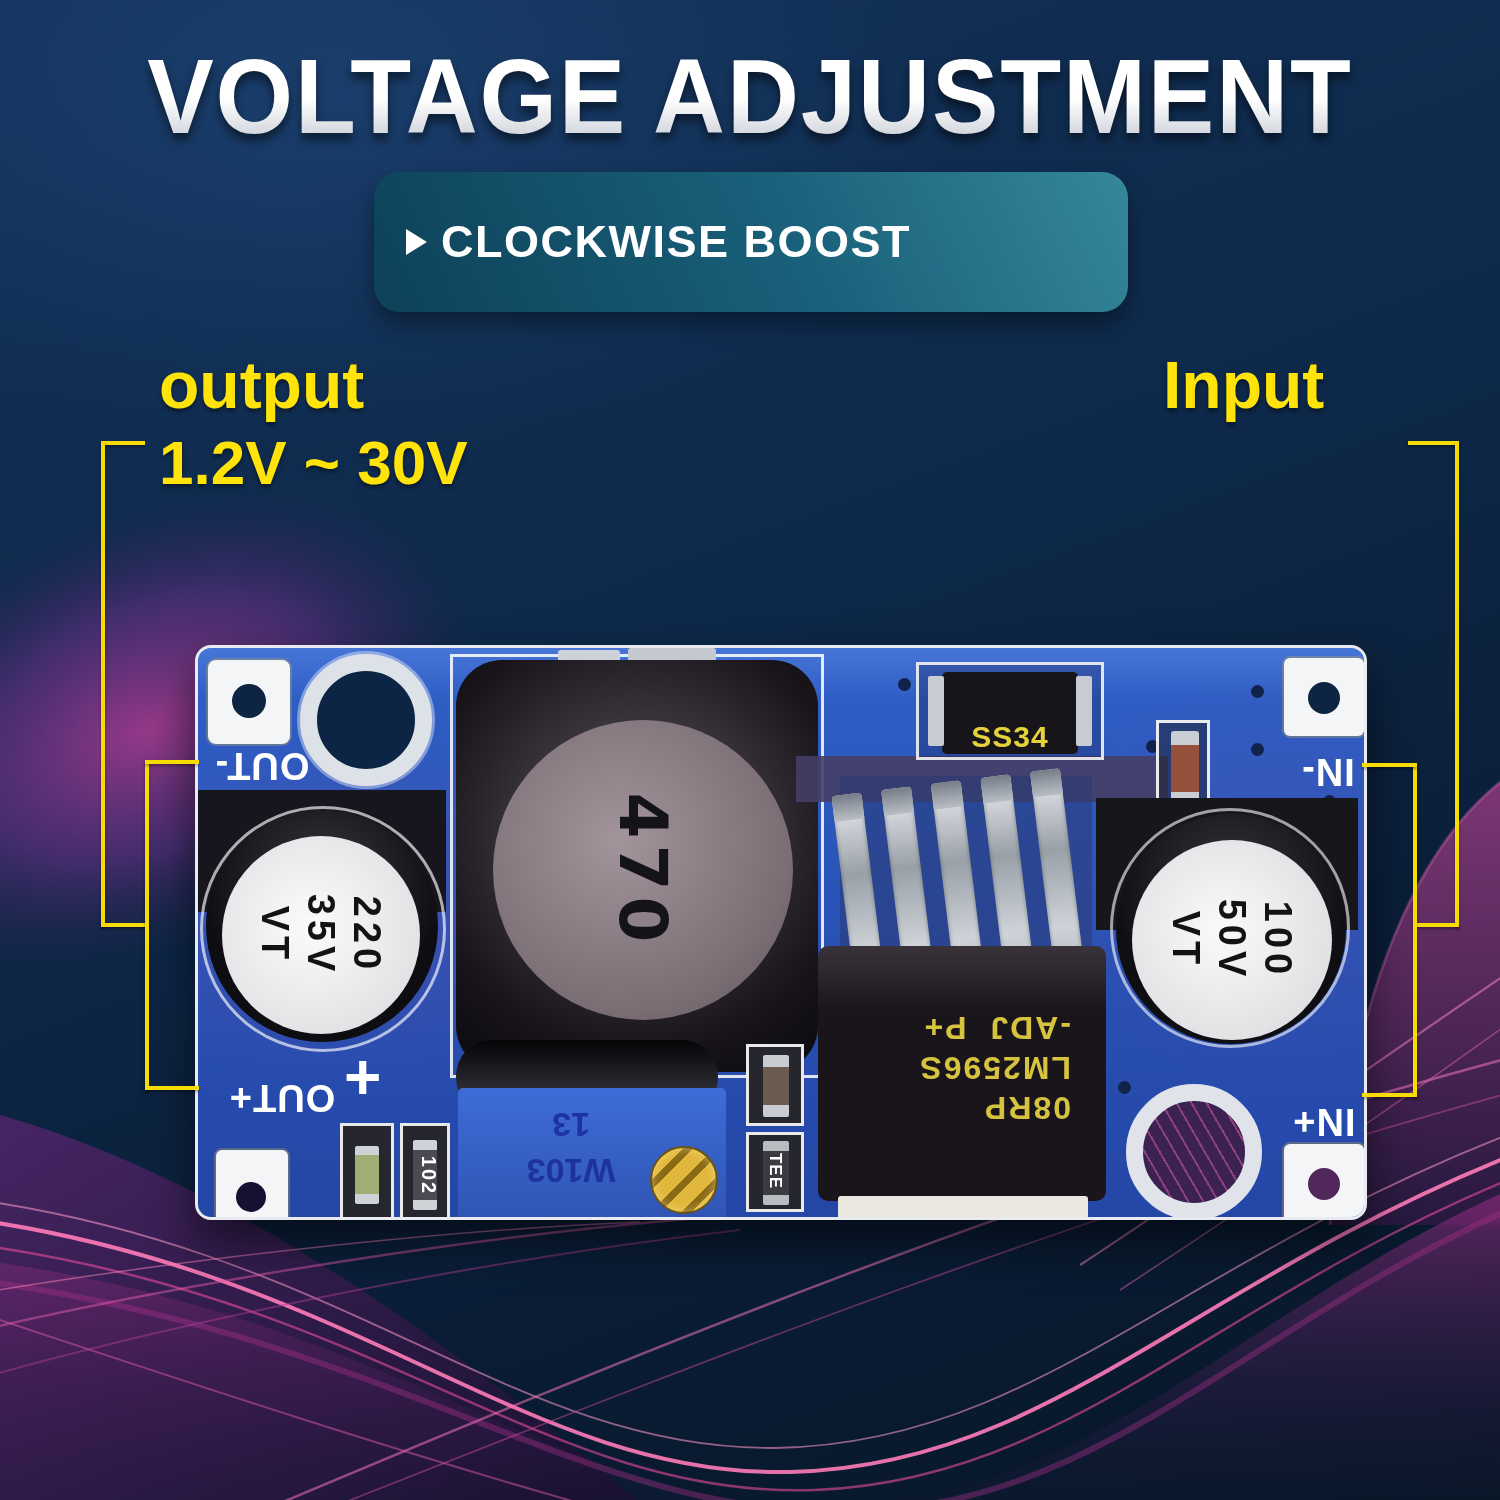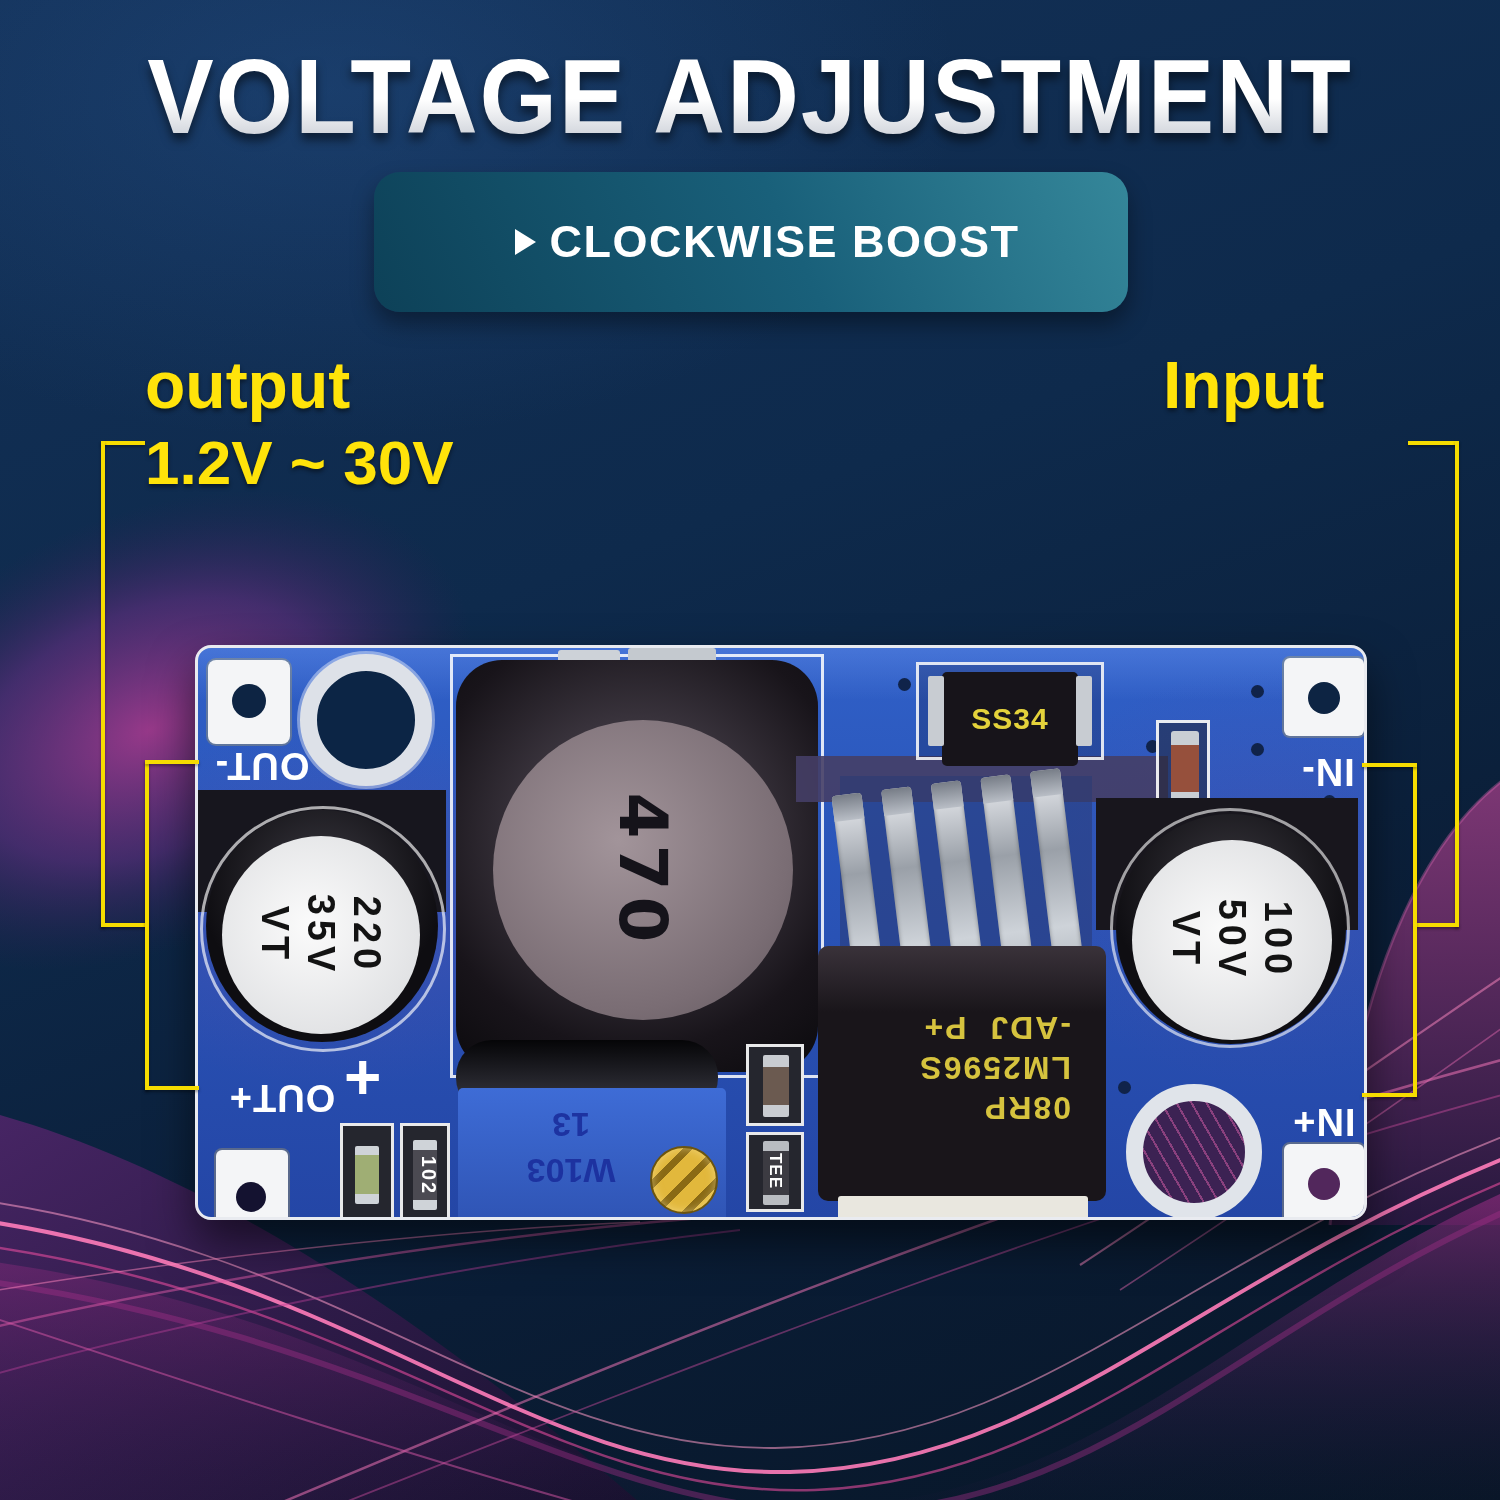--- a/index.html
+++ b/index.html
@@ -31,34 +31,34 @@
     filter:drop-shadow(0 7px 5px rgba(0,0,0,.5));
     z-index:3;white-space:nowrap;
   }
 
   
   .panel{
     position:absolute;left:374px;top:172px;width:754px;height:140px;
     border-radius:26px;
     background:linear-gradient(245deg,#35879a 0%,#19607a 45%,#0d4158 100%);
     box-shadow:0 12px 22px rgba(0,0,0,.38);
-    display:flex;justify-content:center;gap:12px;
+    display:flex;flex-direction:column;justify-content:center;gap:12px;
     padding-left:32px;z-index:3;
   }
   .panel-row{display:flex;align-items:center;color:#fff;
     font-size:45px;font-weight:600;letter-spacing:1.5px;white-space:nowrap;}
   .tri{width:0;height:0;border-left:21px solid #fff;border-top:13px solid transparent;
     border-bottom:13px solid transparent;margin-right:14px;flex:0 0 auto;}
 
   
   .anno{position:absolute;color:var(--accent_yellow);font-weight:700;z-index:3;
     text-shadow:0 3px 4px rgba(0,0,0,.45);white-space:nowrap;}
   .anno .l1{font-size:66px;line-height:1;}
   .anno .l2{font-size:62px;line-height:1;margin-top:14px;}
-  #anno-output{left:145px;top:352px;}
+  #anno-output{left:159px;top:352px;}
   #anno-input{left:1163px;top:352px;}
 
   .seg{position:absolute;background:var(--bracket_yellow);z-index:3;
     box-shadow:0 2px 3px rgba(0,0,0,.35);}
 
   
   #pcb{
     position:absolute;left:195px;top:645px;width:1172px;height:575px;
     border-radius:16px;border:3px solid #e9ebf0;
     background:
@@ -231,21 +231,21 @@
   <div class="abs" style="left:642px;top:128px;width:252px;height:292px;background:#2a3a74;opacity:.55;"></div>
   <div class="abs" style="left:650px;top:132px;width:248px;height:286px;display:flex;gap:20px;transform:rotate(-7deg);">
     <div class="pin"></div>
     <div class="pin"></div>
     <div class="pin"></div>
     <div class="pin"></div>
     <div class="pin"></div>
   </div>
 
   <div class="abs silk" style="left:718px;top:14px;width:188px;height:98px;background:rgba(20,25,60,.25);"></div>
-  <div class="abs" style="left:744px;top:24px;width:136px;height:94px;background:#17141a;border-radius:5px;display:flex;align-items:center;justify-content:center;">
+  <div class="abs" style="left:744px;top:24px;width:136px;height:82px;background:#17141a;border-radius:5px;display:flex;align-items:flex-end;justify-content:center;">
     <div class="abs" style="left:-14px;top:4px;width:16px;height:70px;background:#c8ccd2;border-radius:2px;"></div>
     <div class="abs" style="right:-14px;top:4px;width:16px;height:70px;background:#c8ccd2;border-radius:2px;"></div>
     <span style="color:#e4d23b;font-size:30px;font-weight:700;letter-spacing:1px;">SS34</span>
   </div>
 
   <div class="abs smdbox" style="left:958px;top:72px;width:54px;height:96px;background:rgba(30,32,44,.5);">
     <div class="abs" style="left:12px;top:8px;width:28px;height:78px;border-radius:3px;
          background:linear-gradient(180deg,#c9ced4 0 18%,#96503c 18% 78%,#c9ced4 78%);"></div>
   </div>
 

